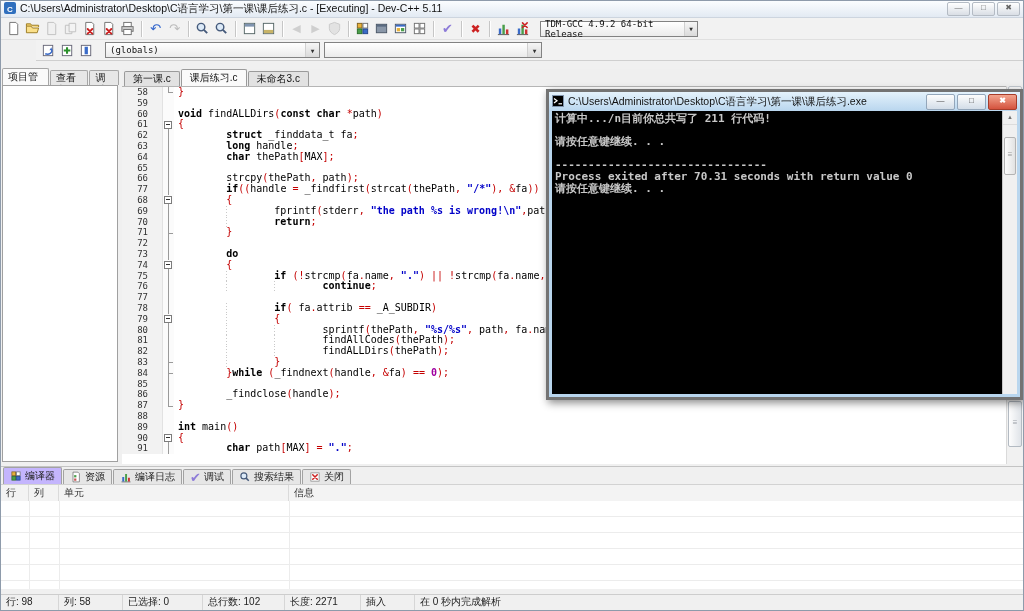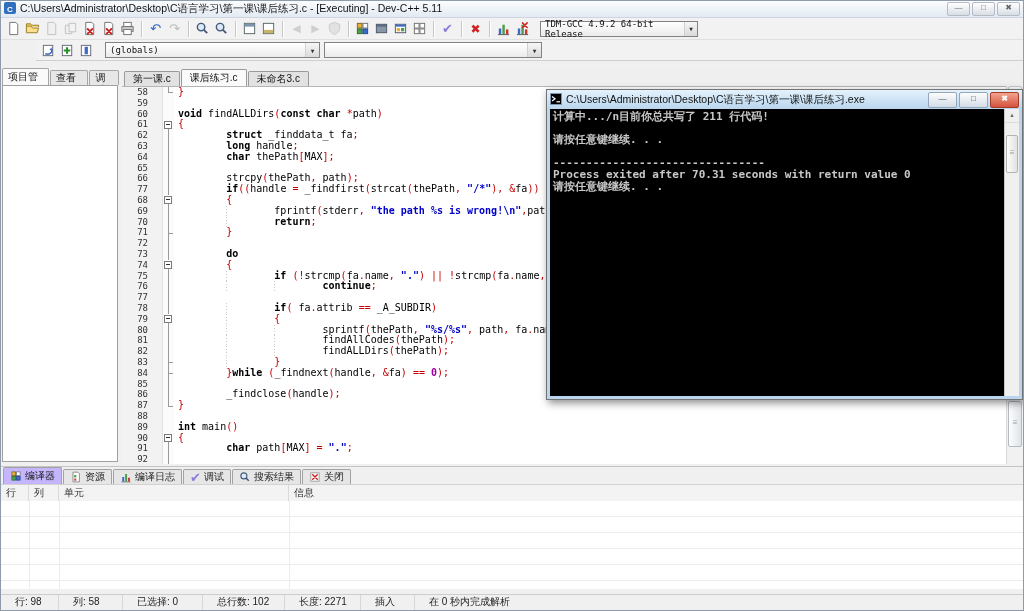--- a/index.html
+++ b/index.html
@@ -62,21 +62,21 @@
   .s{color:#0000c8;font-weight:bold;}
   .n{color:#a000a0;font-weight:bold;}
   #edscroll{position:absolute;top:17px;right:0;bottom:0;width:16px;background:#f1f1f1;border-left:1px solid #dadada;}
   #edscroll .sarr{height:15px;border:1px solid #c2c8cf;background:linear-gradient(#fcfcfc,#e3e6ea);
     font-size:7px;color:#7a7a7a;text-align:center;line-height:14px;border-radius:2px;margin:0 1px;}
   #edthumb{position:absolute;left:1px;right:1px;top:315px;height:44px;border:1px solid #b3bac2;border-radius:2px;
     background:linear-gradient(90deg,#fdfdfd,#dfe3e8);}
   #edthumb:after{content:"≡";position:absolute;left:0;right:0;top:50%;margin-top:-6px;text-align:center;font-size:8px;color:#9aa0a8;}
   
   #console{position:absolute;left:545px;top:88px;width:477px;height:311px;z-index:9;
-    border:1px solid #737373;background:#b9d6ee;box-shadow:2px 3px 8px rgba(0,0,0,.45);box-sizing:border-box;}
+    border:3px solid #737373;background:#b9d6ee;box-shadow:2px 3px 8px rgba(0,0,0,.45);box-sizing:border-box;}
   #contitle{height:19px;display:flex;align-items:center;padding:0 3px;font-size:10.5px;color:#111;
     background:linear-gradient(#e4f2fc,#b9d6ee);}
   #contitle .title{margin-left:4px;flex:1;white-space:nowrap;overflow:hidden;}
   .conbtn{width:27px;height:14px;margin-left:2px;border:1px solid #93a6ba;border-radius:2px;flex:0 0 auto;
     background:linear-gradient(#fdfdfd,#d3dde8);font-size:8px;line-height:12px;text-align:center;color:#444;}
   .conbtn.close{background:linear-gradient(#f2a38d,#d4533e);border-color:#a63c2a;color:#fff;font-weight:bold;}
   #conbody{position:absolute;top:19px;left:3px;right:3px;bottom:3px;background:#000;overflow:hidden;}
   #conlines{position:absolute;top:2px;left:3px;right:16px;}
   .conline{font-family:"DejaVu Sans Mono",monospace;font-size:11px;font-weight:bold;color:#c8c8c8;
     line-height:11.6px;white-space:pre;}
@@ -95,21 +95,21 @@
   .bd-tab .gly{font-size:10px;}
   #bdheader{position:absolute;top:483px;left:0;right:0;height:16px;background:#f3f3f3;
     border-top:1px solid #d2d2d2;border-bottom:1px solid #d2d2d2;display:flex;align-items:center;font-size:10px;color:#333;}
   .bd-col{padding-left:5px;border-right:1px solid #dadada;height:100%;line-height:15px;box-sizing:border-box;}
   #bdbody{position:absolute;top:500px;left:0;right:0;height:88px;background:
     repeating-linear-gradient(#ffffff 0 15px,#ececec 15px 16px);}
   .vline{position:absolute;top:0;bottom:0;width:1px;background:#ececec;}
   
   #statusbar{position:absolute;left:0;right:0;bottom:0;height:15px;background:#f0f0f0;border-top:1px solid #cdcdcd;
     display:flex;align-items:center;font-size:10px;color:#222;}
-  .sb-seg{padding-left:14px;border-right:1px solid #d6d6d6;height:100%;line-height:14px;box-sizing:border-box;white-space:nowrap;}
+  .sb-seg{padding-left:5px;border-right:1px solid #d6d6d6;height:100%;line-height:14px;box-sizing:border-box;white-space:nowrap;}
 </style>
 </head>
 <body>
 
 <div id="root">
 
   <div id="titlebar">
     <span><svg width="12" height="12">
           <rect width="12" height="12" rx="2" fill="#2f6fbe"></rect>
           <text x="6" y="9.5" font-size="8" fill="#fff" text-anchor="middle" font-weight="bold">C</text>
@@ -552,27 +552,20 @@
               <div class="fbox"></div>
             </span>
             <span class="code"><span class="p">{</span></span>
           </div>
           <div class="ln">
             <span class="gut">91</span>
             <span class="fold">
               <div class="fv"></div>
             </span>
             <span class="code">        <span class="k">char</span> path<span class="p">[</span>MAX<span class="p">]</span> <span class="p">=</span> <span class="s">"."</span><span class="p">;</span></span>
-          </div>
-          <div class="ln">
-            <span class="gut">92</span>
-            <span class="fold">
-              <div class="fv"></div>
-            </span>
-            <span class="code"></span>
           </div>
         </div>
       <div id="edscroll">
         <div class="sarr">▲</div>
         <div id="edthumb"></div>
       </div>
     </div>
   </div>
 
   <div id="console">

